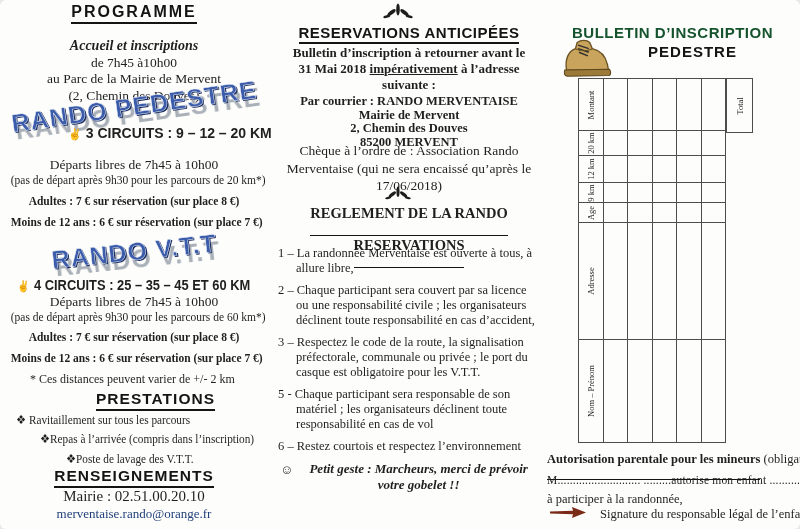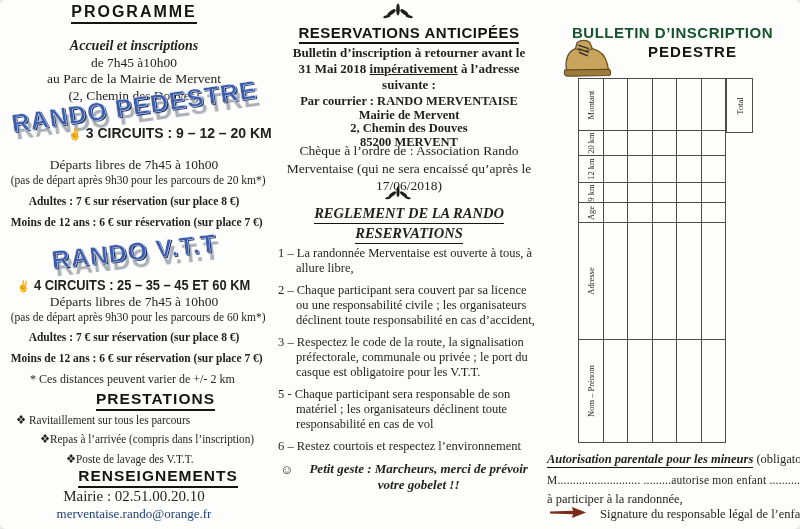--- a/index.html
+++ b/index.html
@@ -46,21 +46,21 @@
   .itable{position:absolute;left:33px;top:78px;width:147px;border-top:1px solid #4d4d4d;border-left:1px solid #4d4d4d;}
   .trow{display:flex;}
   .tlabel,.tcell{border-right:1px solid #4d4d4d;border-bottom:1px solid #4d4d4d;}
   .tlabel{width:24px;display:flex;align-items:center;justify-content:center;overflow:visible;}
   .tcell{flex:1;}
   .rot{transform:rotate(-90deg);white-space:nowrap;font-size:8.5px;color:#222;}
   .total-cell{position:absolute;left:147px;top:-1px;width:25px;height:53px;border:1px solid #4d4d4d;
       display:flex;align-items:center;justify-content:center;}
 
   .dotline{font-size:11.5px;letter-spacing:.2px;}
-  .under{display:inline-block;border-bottom:1.8px solid #141414;padding-bottom:0px;font-style:italic;}
+  .under{display:inline-block;border-bottom:1.8px solid #141414;padding-bottom:12px;}
   .email{color:#1f3f7a;}
   .sig-row{display:flex;align-items:center;}
 </style>
 </head>
 <body>
 
 <div class="page">
 
   <div class="col-left">
     <div class="abs ctr" style="top:3px;">
@@ -114,21 +114,21 @@
       <span>❖</span>
       <span>Ravitaillement sur tous les parcours</span>
     </div>
     <div class="abs nw condense-l" style="top:431px;left:40px;font-size:12.5px;">
       <span>❖</span><span>Repas à l’arrivée (compris dans l’inscription)</span>
     </div>
     <div class="abs nw condense-l" style="top:451px;left:66px;font-size:12.5px;">
       <span>❖</span><span>Poste de lavage des V.T.T.</span>
     </div>
 
-    <div class="abs ctr" style="top:467px;margin-left:24px;">
+    <div class="abs ctr" style="top:467px;">
       <div class="head" style="font-size:15.5px;letter-spacing:1px;">
         <span>RENSEIGNEMENTS</span>
       </div>
     </div>
     <div class="abs ctr nw" style="top:488px;font-size:15px;">Mairie : 02.51.00.20.10</div>
     <div class="abs ctr nw email" style="top:506px;font-size:13px;">merventaise.rando@orange.fr</div>
   </div>
 
   <div class="col-mid">
     <div class="abs" style="top:3px;left:105px;">

